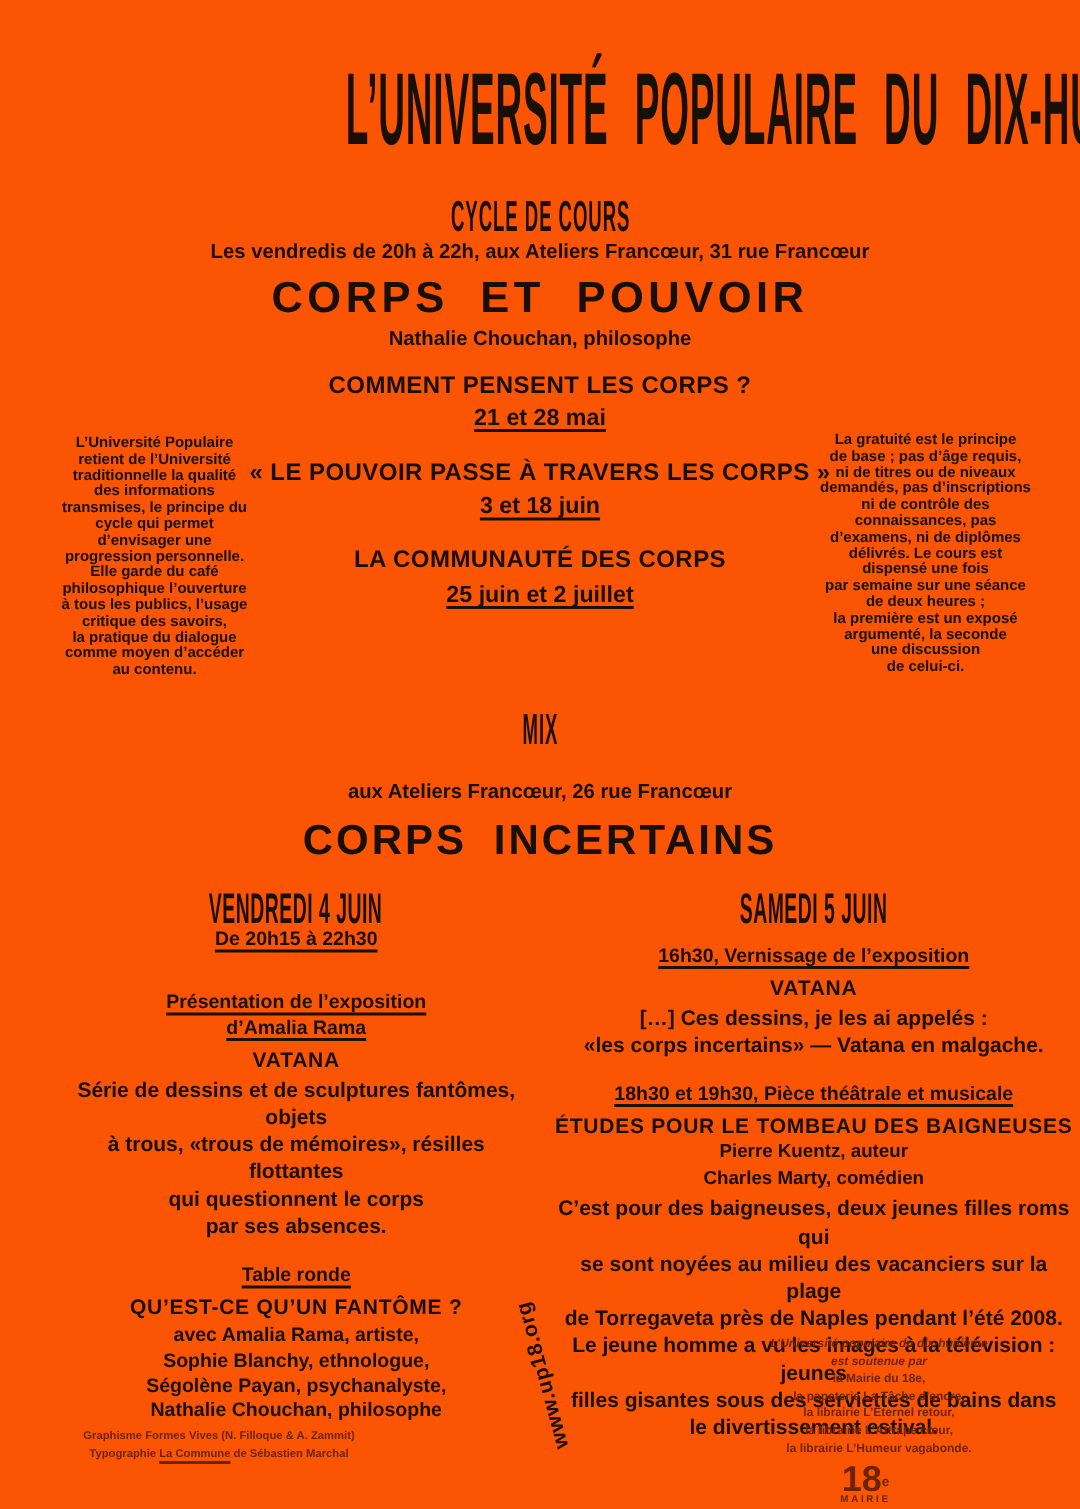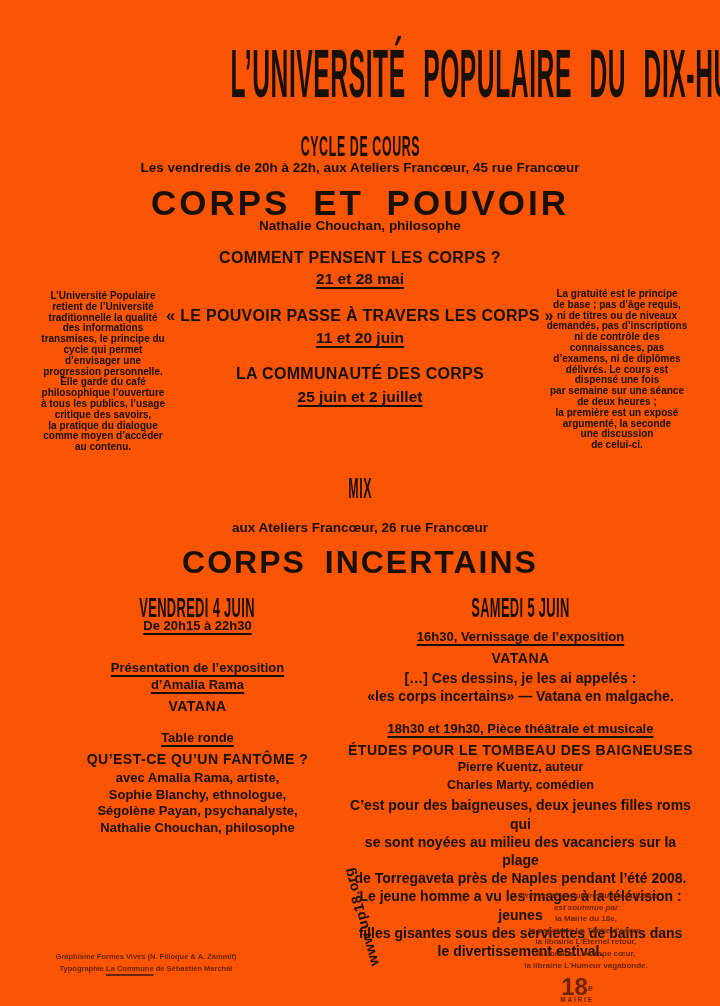--- a/index.html
+++ b/index.html
@@ -11,39 +11,39 @@
   .row{position:absolute;left:0;right:0;text-align:center;}
   .cond{display:inline-block;transform:scale(var(--cx,.62),var(--cy,1.5));transform-origin:50% 0;white-space:nowrap;line-height:1;}
   .ul{text-decoration:underline;text-decoration-thickness:1.5px;text-underline-offset:2.5px;}
 
   .title-row{top:40px;}
   .title-text{font-size:44px;letter-spacing:1px;word-spacing:18px;--cx:.56;--cy:1.55;}
 
   .kicker-row{top:131px;}
   .kicker-text{font-size:20px;letter-spacing:1px;--cx:.62;--cy:1.45;}
   .schedule{top:160px;font-size:13.5px;}
-  .course-title{top:183px;font-size:35px;letter-spacing:3px;word-spacing:10px;}
+  .course-title{top:183px;font-size:29px;letter-spacing:3px;word-spacing:10px;}
   .lecturer{top:218px;font-size:13.5px;}
 
   .session-title{font-size:16px;letter-spacing:.3px;}
   .session-dates{font-size:15.5px;}
   .s1t{top:249px}.s1d{top:270px}.s2t{top:307px}.s2d{top:329px}.s3t{top:365px}.s3d{top:388px}
 
   .note{position:absolute;width:158px;font-size:10px;line-height:1.08;white-space:pre-line;text-align:center;}
   .note-left{left:24px;top:291px;}
   .note-right{left:538px;top:289px;}
 
   .mix-kicker-row{top:473px;}
   .mix-dates{top:501px;font-size:13.5px;}
   .mix-venue{top:520px;font-size:13.5px;}
-  .event-title{top:544px;font-size:32px;letter-spacing:2px;word-spacing:8px;}
+  .event-title{top:544px;font-size:28px;letter-spacing:2px;word-spacing:8px;}
 
   .col{position:absolute;top:593px;text-align:center;}
   .col-left{left:40px;width:315px;}
-  .col-right{left:348px;width:345px;text-align:center;}
+  .col-right{left:370px;width:345px;text-align:center;}
   .day-text{font-size:19px;letter-spacing:.5px;--cx:.68;--cy:1.5;}
   .time{font-size:13px;margin-top:5px;}
   .block{margin-top:16px;}
   .block-lg{margin-top:27px;}
   .label{font-size:13px;line-height:1.3;}
   .subtitle{font-size:14px;letter-spacing:.5px;margin-top:4px;}
   .text{font-size:14px;line-height:1.3;white-space:pre-line;margin-top:3px;}
   .guests{font-size:13px;line-height:1.3;white-space:pre-line;margin-top:3px;}
   .byline{font-size:12.5px;line-height:1.25;margin-top:2px;}
 
@@ -67,28 +67,28 @@
 
 <div class="poster">
 
   <div class="row title-row">
     <span class="cond title-text">L’UNIVERSITÉ POPULAIRE DU DIX-HUITIÈME</span>
   </div>
 
   <div class="row kicker-row">
     <span class="cond kicker-text">CYCLE DE COURS</span>
   </div>
-  <div class="row schedule">Les vendredis de 20h à 22h, aux Ateliers Francœur, 45 rue Francœur</div>
+  <div class="row schedule">Les vendredis de 20h à 22h, aux Ateliers Francœur, 31 rue Francœur</div>
   <div class="row course-title">CORPS ET POUVOIR</div>
   <div class="row lecturer">Nathalie Chouchan, philosophe</div>
 
   <div class="row session-title s1t">COMMENT PENSENT LES CORPS ?</div>
   <div class="row session-dates s1d"><span class="ul">21 et 28 mai</span></div>
   <div class="row session-title s2t">« LE POUVOIR PASSE À TRAVERS LES CORPS »</div>
-  <div class="row session-dates s2d"><span class="ul">11 et 20 juin</span></div>
+  <div class="row session-dates s2d"><span class="ul">3 et 18 juin</span></div>
   <div class="row session-title s3t">LA COMMUNAUTÉ DES CORPS</div>
   <div class="row session-dates s3d"><span class="ul">25 juin et 2 juillet</span></div>
 
   <div class="note note-right">La gratuité est le principe
 de base ; pas d’âge requis,
 ni de titres ou de niveaux
 demandés, pas d’inscriptions
 ni de contrôle des
 connaissances, pas
 d’examens, ni de diplômes
@@ -125,20 +125,24 @@
   <div class="col col-left">
     <div>
       <span class="cond day-text">VENDREDI 4 JUIN</span>
     </div>
     <div class="time"><span class="ul">De 20h15 à 22h30</span></div>
     <div class="block-lg label">
       <span class="ul">Présentation de l’exposition</span><br>
       <span class="ul">d’Amalia Rama</span>
     </div>
     <div class="subtitle">VATANA</div>
+    <div class="text">Série de dessins et de sculptures fantômes, objets
+à trous, «trous de mémoires», résilles flottantes
+qui questionnent le corps
+par ses absences.</div>
     <div class="block label"><span class="ul">Table ronde</span></div>
     <div class="subtitle">QU’EST-CE QU’UN FANTÔME ?</div>
     <div class="guests">avec Amalia Rama, artiste,
 Sophie Blanchy, ethnologue,
 Ségolène Payan, psychanalyste,
 Nathalie Chouchan, philosophe</div>
   </div>
 
   <div class="col col-right">
     <div>

